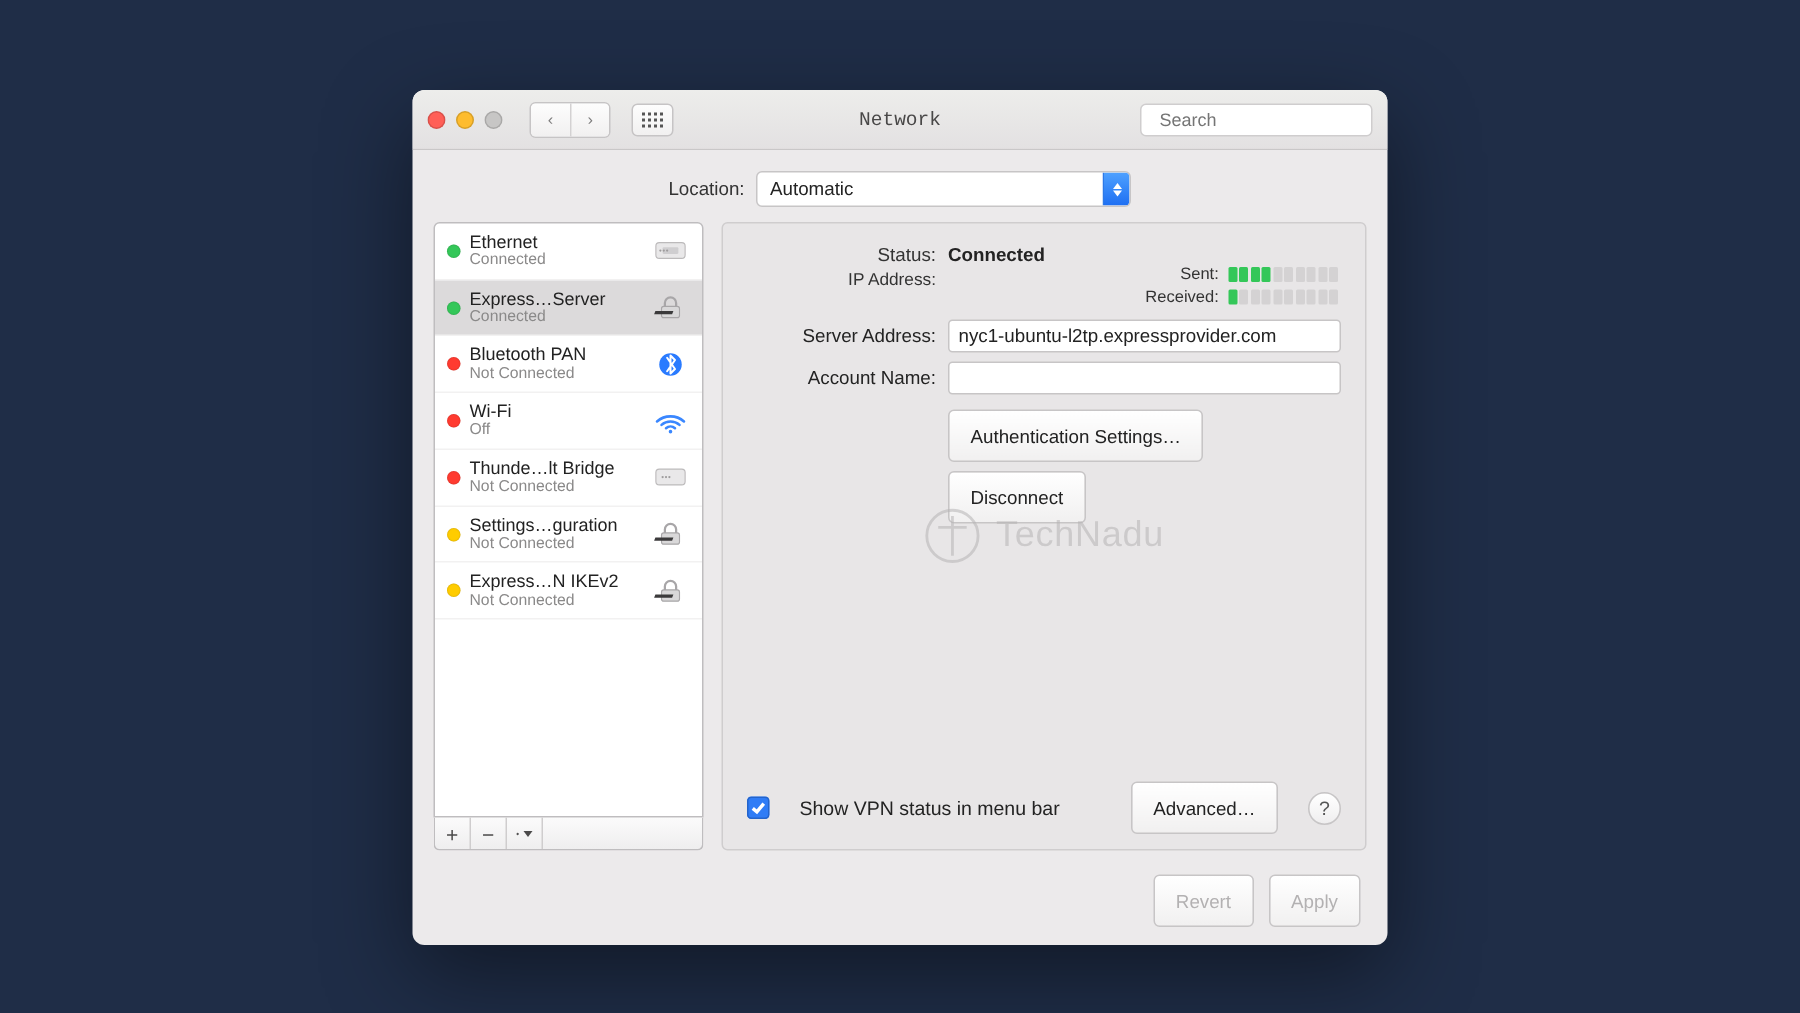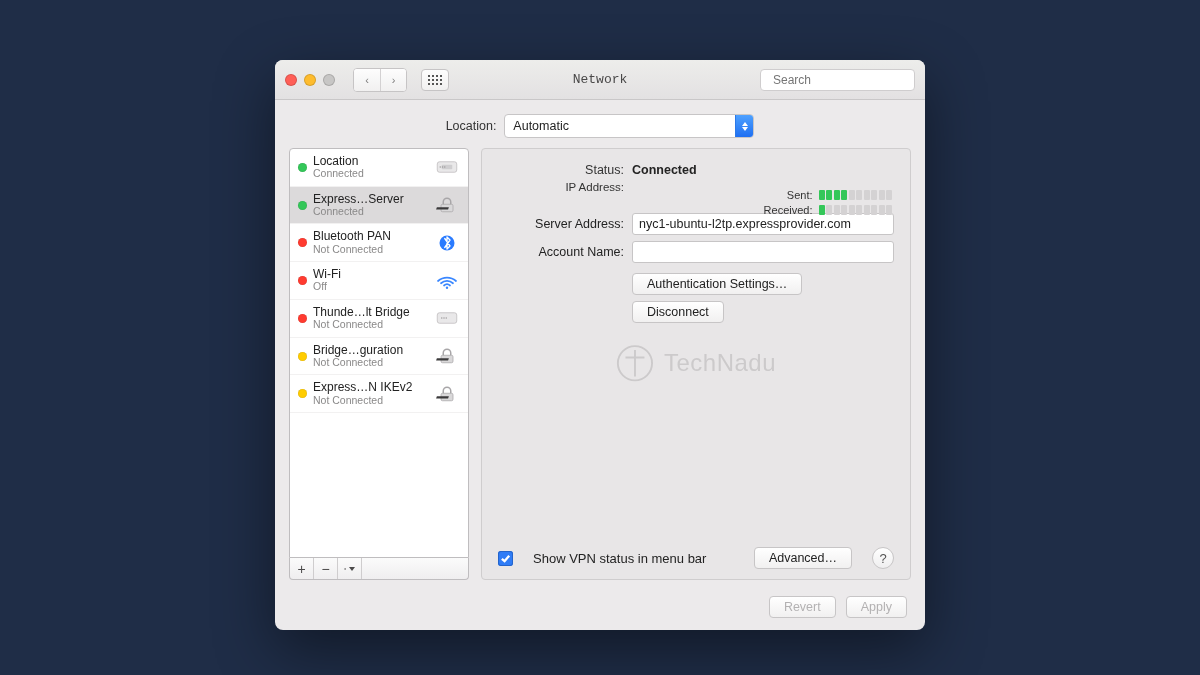--- a/index.html
+++ b/index.html
@@ -140,37 +140,37 @@
   .detail {
     flex:1; border:1px solid #cfcdce; border-radius:4px;
     background:#e8e6e7; padding: 14px 16px 10px 16px;
     display:flex; flex-direction:column; position:relative;
   }
   .kv { display:flex; gap:8px; align-items:center; margin-bottom:4px; }
   .kv .k { width:126px; text-align:right; font-size:12.5px; color:#333; }
   .kv .v { font-size:12.5px; }
   .kv .v.bold { font-weight:600; }
   .meters {
-    position:absolute; top:40px; right:18px; font-size:11px; color:#333;
+    position:absolute; top:28px; right:18px; font-size:11px; color:#333;
     display:flex; flex-direction:column; gap:3px; align-items:flex-end;
   }
   .meterline { display:flex; align-items:center; gap:6px; }
   .meter { display:flex; gap:1.5px; }
   .meter span { width:6px; height:10px; border-radius:1px; background:#d4d2d3; }
   .meter span.on { background:#34c759; }
   .formrow { display:flex; align-items:center; gap:8px; margin-top:6px; }
   .formrow .k { width:126px; text-align:right; font-size:12.5px; }
   .textfield {
     flex:1; height:22px; border:1px solid #c7c5c6; border-radius:3px; background:#fff;
     padding:0 6px; font-size:12.5px; color:#222;
   }
   .popup-select.wide { flex:1; }
   .btnstack { margin: 10px 0 0 134px; display:flex; flex-direction:column; gap:6px; align-items:flex-start; }
   .macbtn {
-    height:22px; padding: 0 14px; border:1px solid #c7c5c6; border-radius:4px;
+    height:35px; padding: 0 14px; border:1px solid #c7c5c6; border-radius:4px;
     background: linear-gradient(#ffffff,#f1f0f0); font-size:12.5px; color:#222; cursor:default;
   }
   .detail-footer {
     margin-top:auto; display:flex; align-items:center; gap:20px;
   }
   .chk {
     width:15px; height:15px; border-radius:3px; background:#2f7cf6; display:flex;
     align-items:center; justify-content:center; box-shadow: inset 0 0 0 1px #2464cb;
   }
   .chk svg { width:11px; height:11px; stroke:#fff; stroke-width:2.5; fill:none; }
@@ -243,21 +243,21 @@
     </div>
   </div>
 
   <div class="body">
 
     <div class="sidebar">
       <div class="sb-list" id="sb-list">
           <div class="sb-item">
             <span class="status-dot sd-green"></span>
             <div class="sb-text">
-              <span class="sb-name">Location</span>
+              <span class="sb-name">Ethernet</span>
               <span class="sb-sub">Connected</span>
             </div>
             <span class="sb-ico">
               <svg viewBox="0 0 32 24">
                 <rect x="3" y="5" width="26" height="14" rx="3" fill="#e9e8e9" stroke="#bcbabb"></rect>
                 <rect x="9" y="9" width="14" height="6" rx="1" fill="#cfced0"></rect>
                 <circle cx="7" cy="12" r="1" fill="#9e9c9d"></circle>
                 <circle cx="10" cy="12" r="1" fill="#9e9c9d"></circle>
                 <circle cx="13" cy="12" r="1" fill="#9e9c9d"></circle>
               </svg>
@@ -316,21 +316,21 @@
                 <rect x="3" y="5" width="26" height="14" rx="3" fill="#e9e8e9" stroke="#bcbabb"></rect>
                 <circle cx="9" cy="12" r="1" fill="#9e9c9d"></circle>
                 <circle cx="12" cy="12" r="1" fill="#9e9c9d"></circle>
                 <circle cx="15" cy="12" r="1" fill="#9e9c9d"></circle>
               </svg>
             </span>
           </div>
           <div class="sb-item">
             <span class="status-dot sd-yellow"></span>
             <div class="sb-text">
-              <span class="sb-name">Bridge…guration</span>
+              <span class="sb-name">Settings…guration</span>
               <span class="sb-sub">Not Connected</span>
             </div>
             <span class="sb-ico">
               <svg viewBox="0 0 32 24">
                 <rect x="8" y="11" width="16" height="10" rx="2" fill="#d9d8d9" stroke="#a8a6a8"></rect>
                 <path d="M11 11 V8 a5 5 0 0 1 10 0 V11" fill="none" stroke="#a8a6a8" stroke-width="2"></path>
                 <rect x="8" y="15" width="16" height="3" fill="#3b3a3b" transform="skewX(-20)"></rect>
               </svg>
             </span>
           </div>

